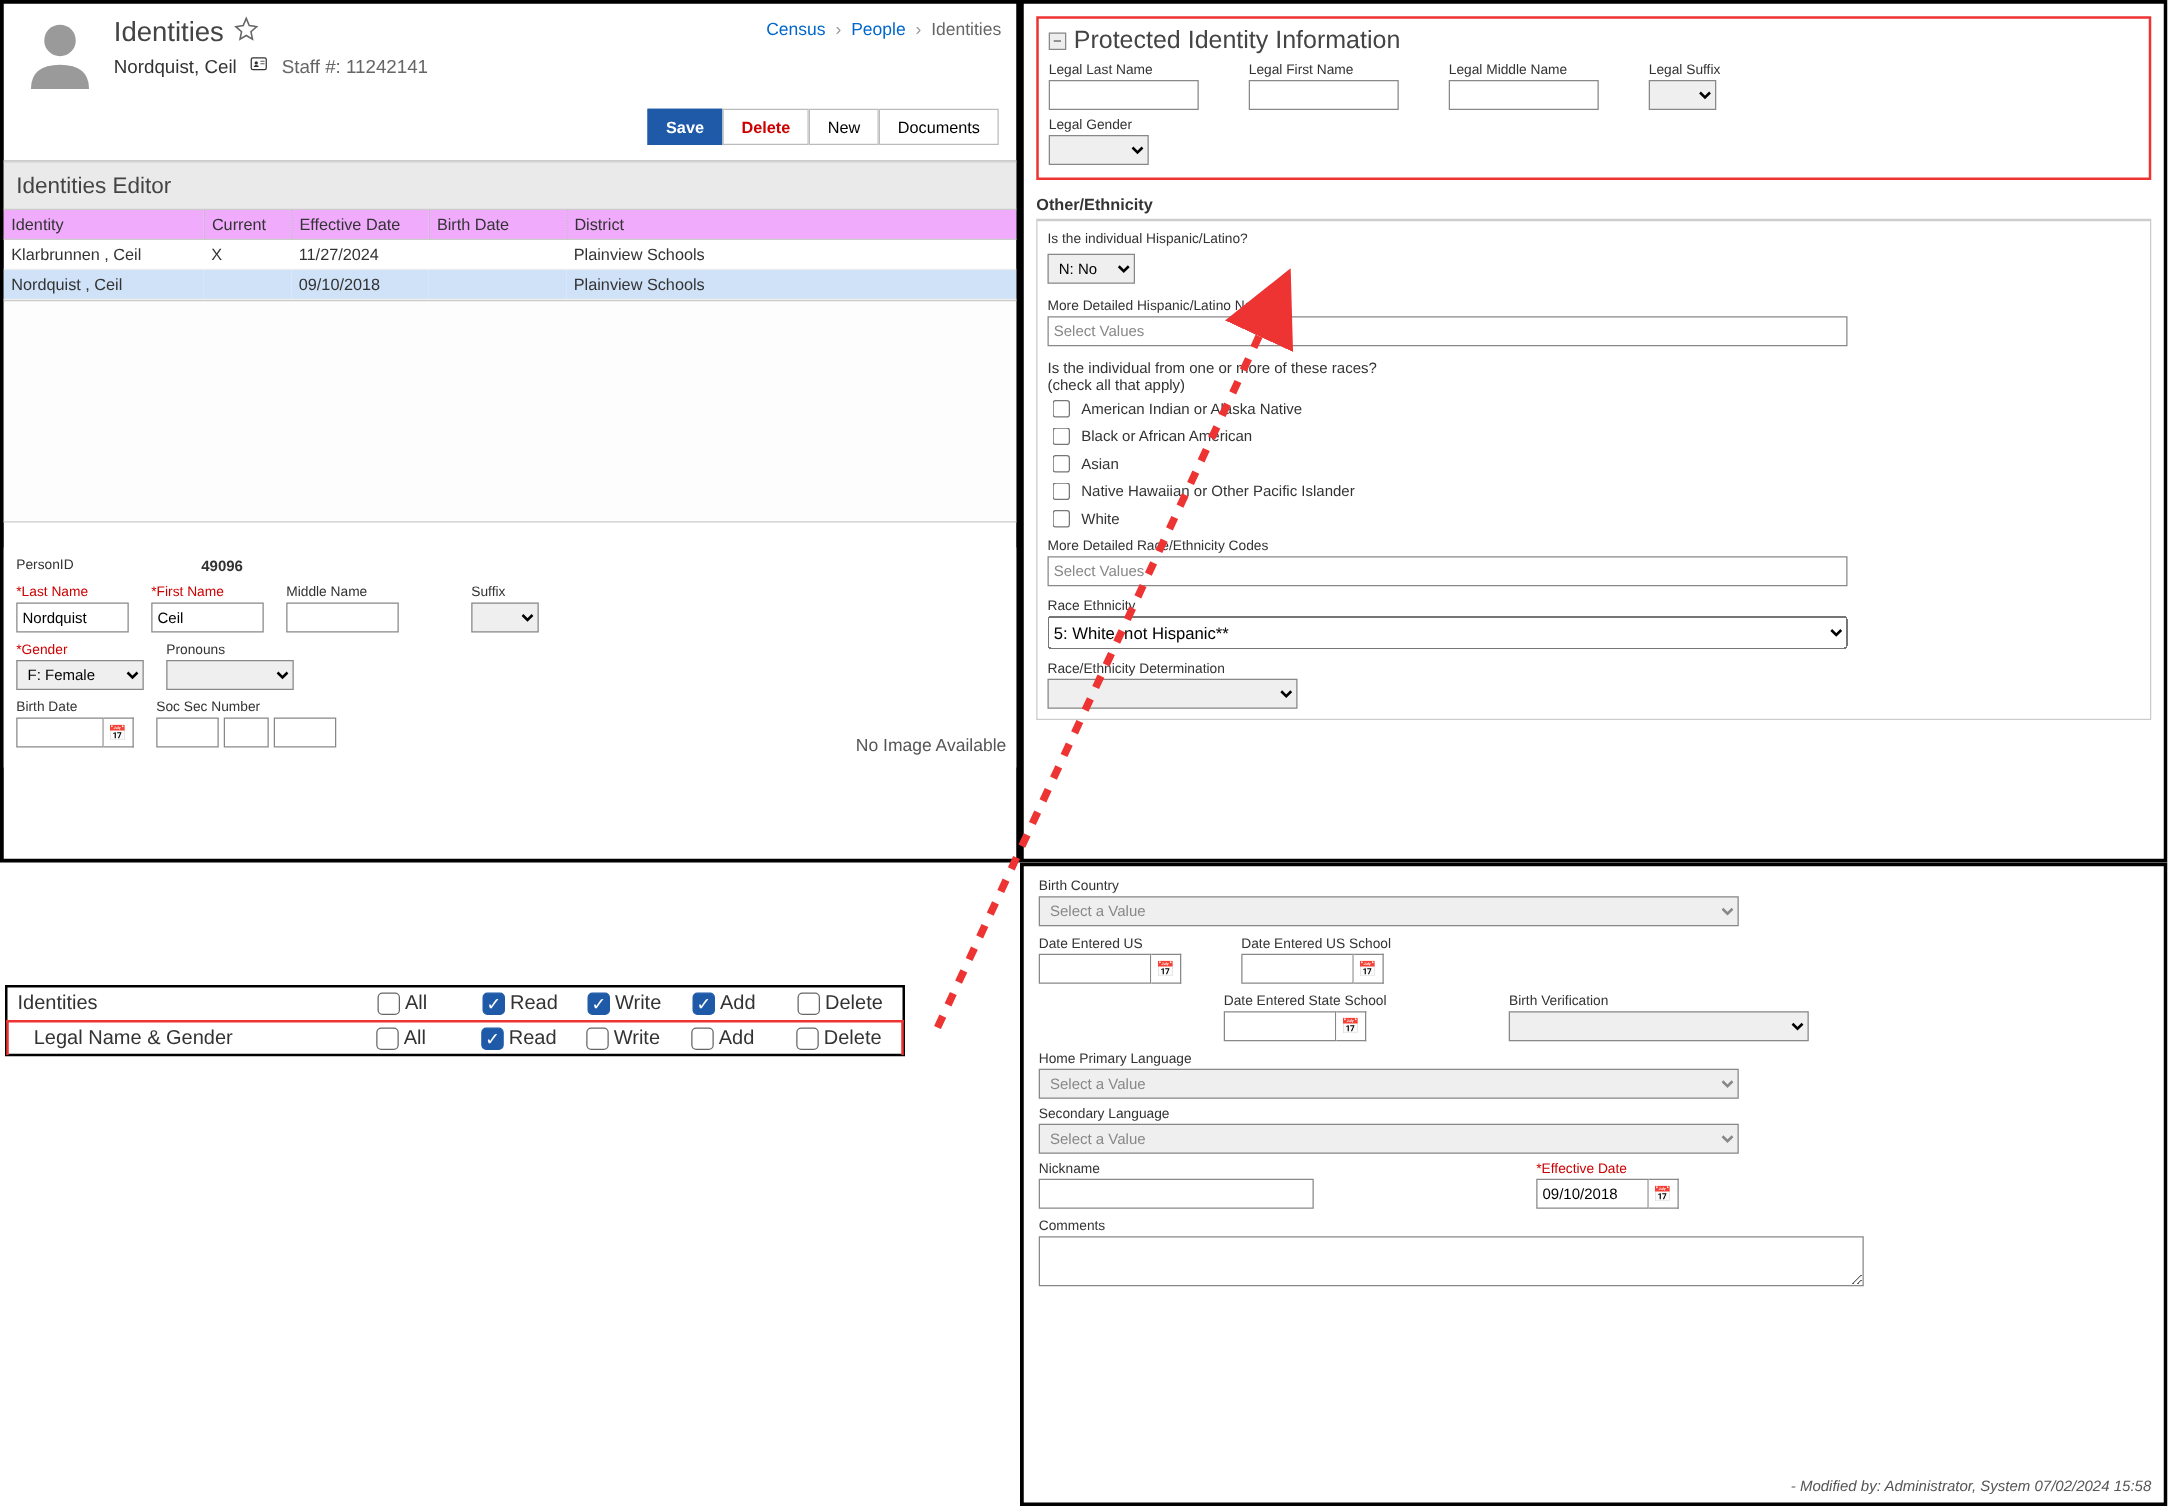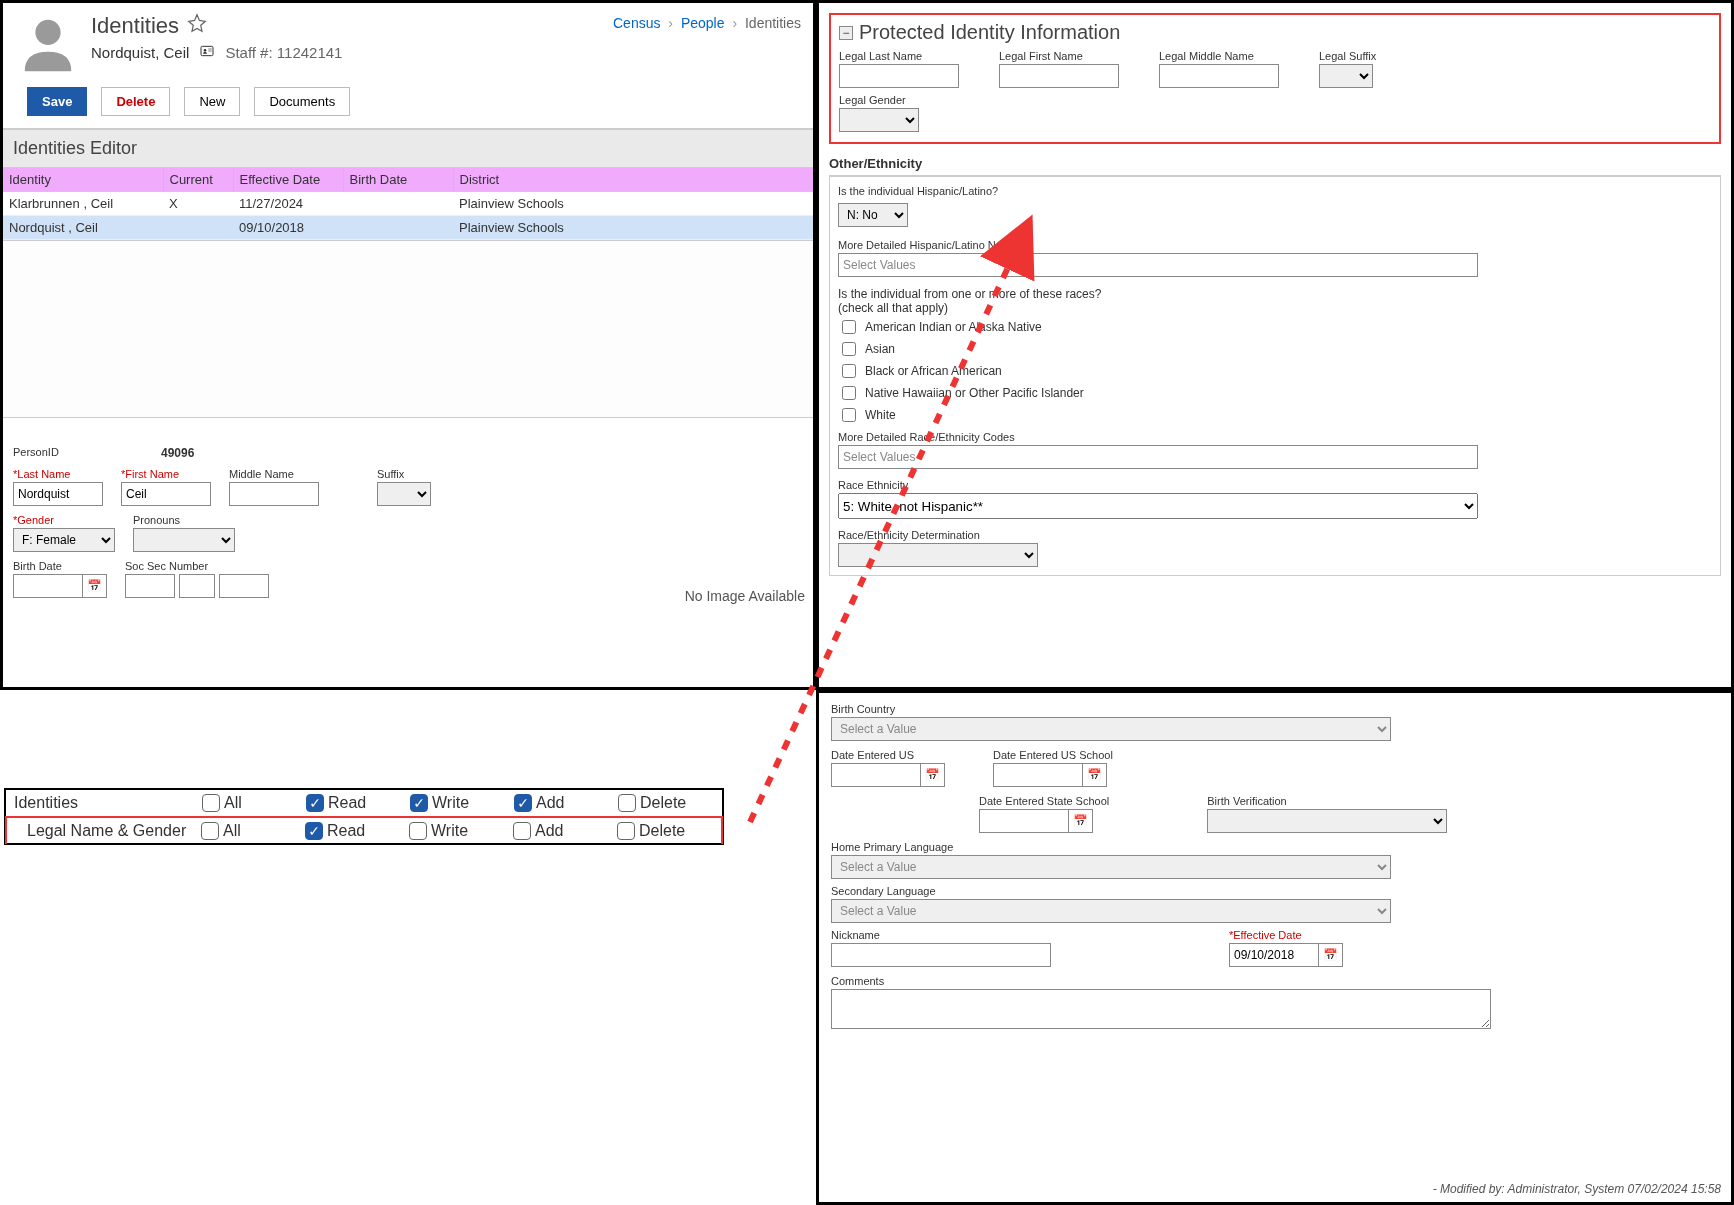--- a/index.html
+++ b/index.html
@@ -16,21 +16,21 @@
   
   .hdr { padding: 10px 14px 4px 14px; display: flex; gap: 12px; }
   .avatar { width: 62px; height: 62px; }
   .avatar svg { width: 62px; height: 62px; }
   .title-row { display: flex; align-items: center; gap: 8px; color:#444; font-size: 22px; }
   .subtitle-row { display: flex; align-items: center; gap: 10px; font-size: 15px; color:#333; margin-top:4px;}
   .staffno { color:#666; }
   .bc { position:absolute; right:12px; top:12px; font-size:14px; color:#666;}
   .bc a { color:#0066cc; text-decoration:none; }
   .chev { color:#999; margin:0 4px;}
-  .toolbar { padding: 8px 14px 12px 24px; display:flex; gap:14px; border-bottom:1px solid #ccc;}
+  .toolbar { padding: 8px 14px 12px 6px; display:flex; gap:0; border-bottom:1px solid #ccc;justify-content:flex-end;}
   .btn { border:1px solid #bbb; background:#fff; padding:6px 14px; font-size:13px; cursor:pointer;}
   .btn-primary { background:#1e5aa8; color:#fff; border-color:#1e5aa8; font-weight:bold;}
   .btn-danger-text { color:#c00; font-weight:bold;}
   .section-head { background:#eaeaea; padding:8px 10px; font-size:18px; color:#444; border-top:1px solid #ccc; border-bottom:1px solid #ccc; display:flex; align-items:center; gap:6px;text-align:right;}
   table.grid { width:100%; border-collapse:collapse; font-size:13px;}
   table.grid th { text-align:left; background:#f0abfc; border-bottom:1px solid #ccc; padding:4px 6px; font-weight:normal; color:#333;}
   table.grid td { padding:4px 6px; border-bottom:1px solid #eee;}
   tr.sel td { background:#cfe2f7; }
   .th-sep { border-right:1px dotted #bbb; }
 
@@ -71,21 +71,21 @@
   .br-inner { padding:10px 12px; position:relative; height:100%;}
   .footer-mod { position:absolute; right:10px; bottom:6px; font-style:italic; color:#555; font-size:12px;}
   textarea.cmt { width:660px; height:40px; border:1px solid #888;}
 
   
   .perm-box { position:absolute; left:4px; top:788px; width:720px; border:2px solid #000; background:#fff; font-size:16px;}
   .perm-row { display:flex; align-items:center; border-bottom:1px solid #888;}
   .perm-row:last-child{border-bottom:none;}
   .perm-label { width:300px; padding:4px 8px;}
   .perm-cells { display:flex; flex:1; }
-  .perm-cell { display:flex; gap:4px; width:104px;}
+  .perm-cell { display:flex; gap:4px; width:84px;}
   .perm-hl { border:2px solid #e33; margin:-1px;}
   
   .cbx { width:18px; height:18px; border:1.5px solid #666; border-radius:4px; display:inline-flex; align-items:center; justify-content:center; background:#fff;}
   .cbx.checked { background:#1e5aa8; border-color:#1e5aa8;}
   .cbx.checked::after{ content:"✓"; color:#fff; font-size:14px; line-height:1;}
 
   
   .arrow-svg { position:absolute; left:230px; top:160px; width:820px; height:680px; pointer-events:none; }
 
   .expand-icon { width:14px; height:14px; border:1px solid #888; display:inline-flex; align-items:center; justify-content:center; font-size:12px; line-height:1; background:#eee;}
@@ -267,25 +267,25 @@
       <div class="lbl" style="margin-top:8px">More Detailed Hispanic/Latino Name</div>
       <input class="inp inp-ph sv" type="text" placeholder="Select Values" style="">
       <div style="margin-top:10px;font-size:12px">Is the individual from one or more of these races?</div>
       <div style="font-size:12px">(check all that apply)</div>
       <div class="cb-row">
           <input type="checkbox" style="">
           <span>American Indian or Alaska Native</span>
         </div>
       <div class="cb-row">
           <input type="checkbox" style="">
-          <span>Asian</span>
+          <span>Black or African American</span>
         </div>
       <div class="cb-row">
           <input type="checkbox" style="">
-          <span>Black or African American</span>
+          <span>Asian</span>
         </div>
       <div class="cb-row">
           <input type="checkbox" style="">
           <span>Native Hawaiian or Other Pacific Islander</span>
         </div>
       <div class="cb-row">
           <input type="checkbox" style="">
           <span>White</span>
         </div>
       <div class="lbl" style="margin-top:6px">More Detailed Race/Ethnicity Codes</div>

